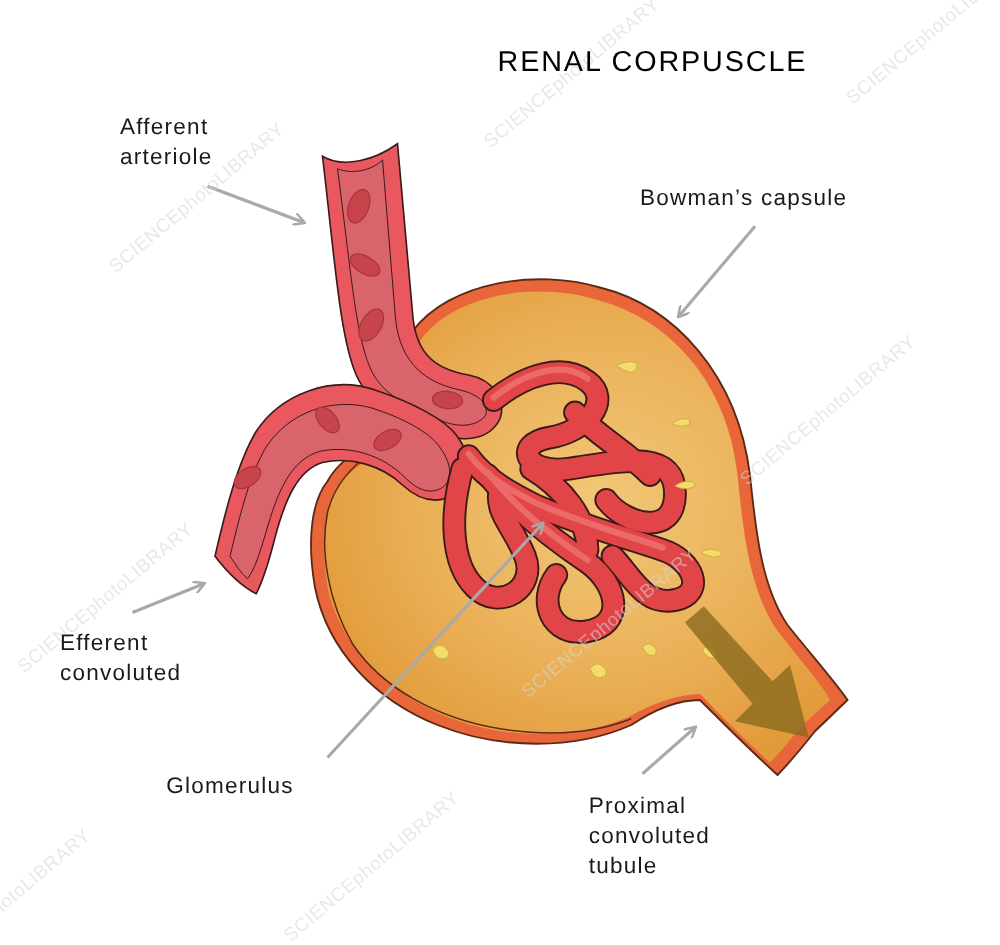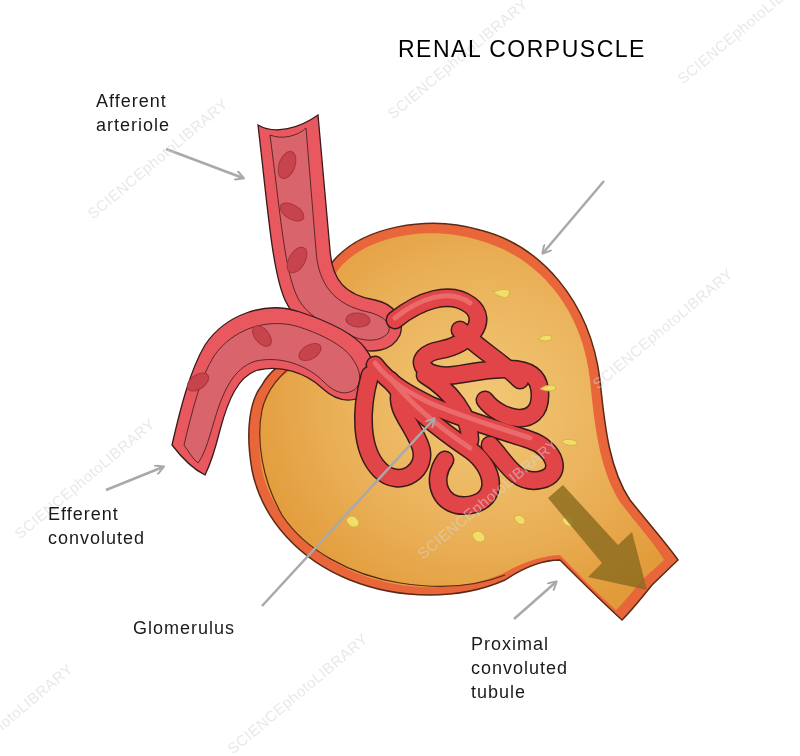--- a/index.html
+++ b/index.html
@@ -109,20 +109,21 @@
   <div class="watermark" style="left:600px;top:375px;transform:rotate(-40deg);">SCIENCEphotoLIBRARY</div>
   <div class="watermark" style="left:22px;top:525px;transform:rotate(-40deg);">SCIENCEphotoLIBRARY</div>
   <div class="watermark" style="left:425px;top:545px;transform:rotate(-40deg);">SCIENCEphotoLIBRARY</div>
   <div class="watermark" style="left:235px;top:740px;transform:rotate(-40deg);">SCIENCEphotoLIBRARY</div>
   <div class="watermark" style="left:-60px;top:770px;transform:rotate(-40deg);">SCIENCEphotoLIBRARY</div>
 
   <div class="title">RENAL CORPUSCLE</div>
 
   <div class="label" style="left:96px;top:89px;">Afferent
 arteriole</div>
+  <div class="label" style="left:512px;top:146px;">Bowman’s capsule</div>
   <div class="label" style="left:48px;top:502px;">Efferent
 convoluted</div>
   <div class="label" style="left:471px;top:632px;">Proximal
 convoluted
 tubule</div>
   <div class="label" style="left:133px;top:616px;">Glomerulus</div>
 
 </div>
 
 </body></html>

